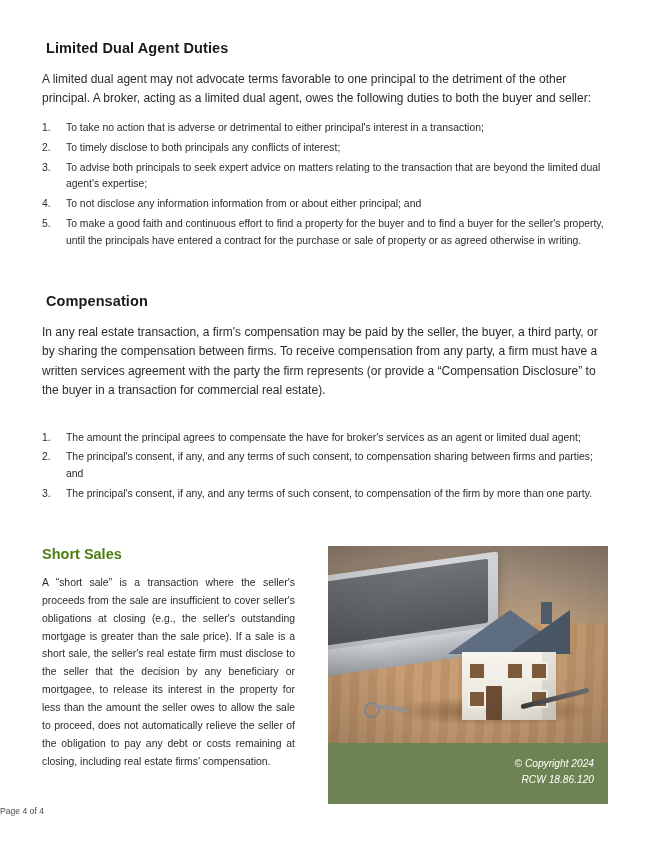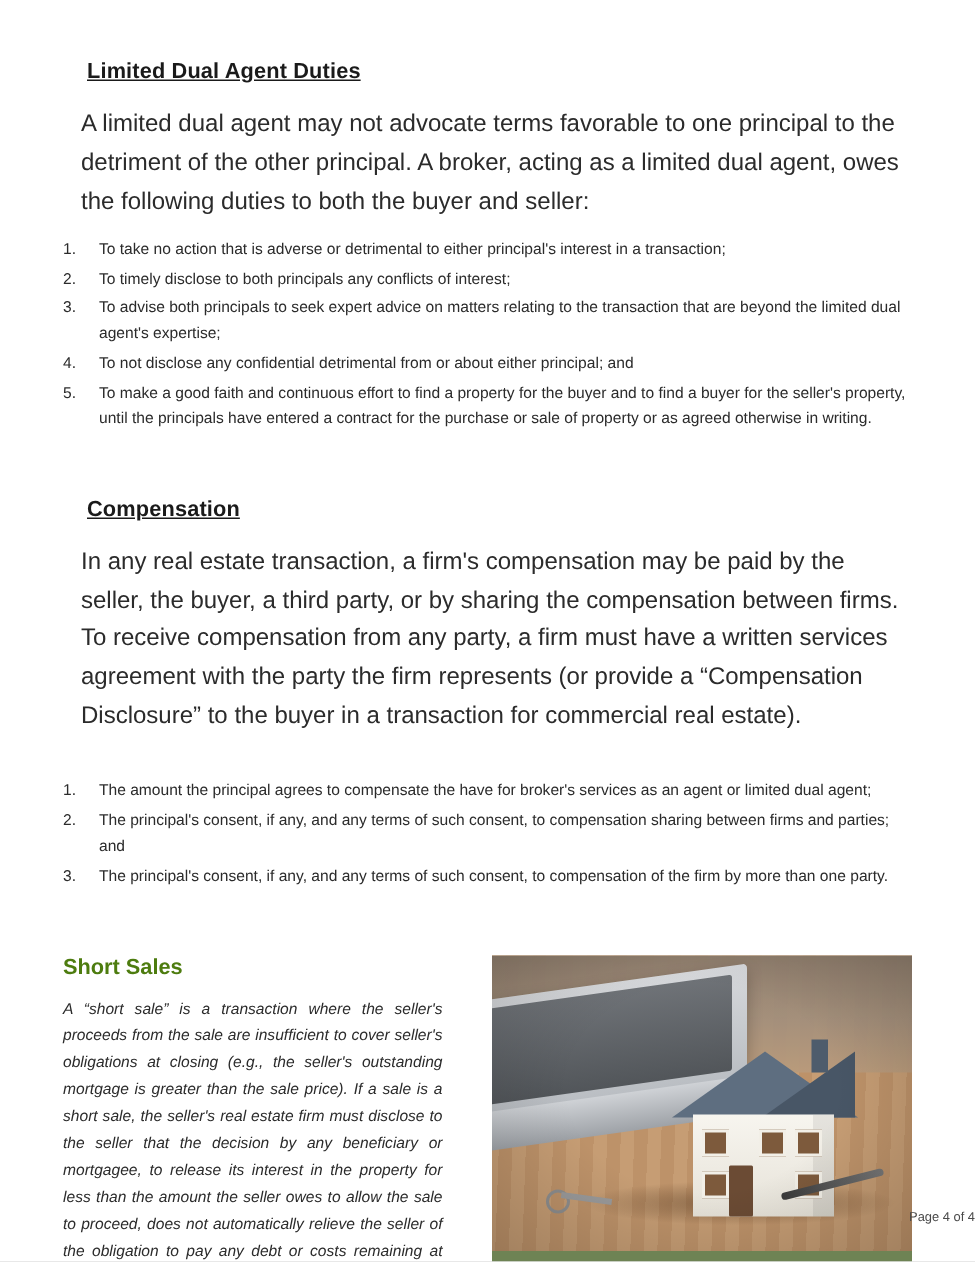--- a/index.html
+++ b/index.html
@@ -21,29 +21,28 @@
   .content {
     position: absolute;
     left: 42px;
     top: 40px;
     width: 566px;
   }
   h2.section-title {
     font-size: 14.5px;
     font-weight: bold;
     color: #1a1a1a;
-    margin: 0 0 14px 16px;
+    margin: 0 0 14px 4px;
     letter-spacing: 0.1px;
-    text-decoration: underline;
   }
   p.body-text {
-    font-size: 16px;
+    font-size: 12px;
     line-height: 1.62;
     color: #2b2b2b;
-    margin: 0 0 11px 12px;
+    margin: 0 0 11px 0;
     text-align: left;
   }
   ol.num-list {
     margin: 4px 0 0 0;
     padding: 0;
     list-style: none;
     counter-reset: item;
   }
   ol.num-list > li {
     position: relative;
@@ -82,21 +81,20 @@
     width: 253px;
     flex: 0 0 253px;
   }
   .ss-left p {
     font-size: 10.4px;
     line-height: 1.72;
     color: #2b2b2b;
     margin: 0;
     text-align: justify;
     text-justify: inter-word;
-    font-style: italic;
   }
   .ss-right {
     margin-left: 33px;
     width: 280px;
     flex: 0 0 280px;
   }
   .photo {
     position: relative;
     width: 280px;
     height: 197px;
@@ -238,39 +236,39 @@
     text-align: right;
     font-size: 10.2px;
     line-height: 1.62;
   }
   .copyright-box div { white-space: nowrap; font-style: italic; }
   .footer {
     position: absolute;
     left: 0;
     right: 0;
     top: 806px;
-    text-align: right;
+    text-align: left;
     font-size: 8.6px;
     color: #4a4a4a;
   }
 </style>
 </head>
 <body>
 
 <div class="page">
   <div class="content">
 
     <section class="block-dual">
       <h2 class="section-title">Limited Dual Agent Duties</h2>
       <p class="body-text">A limited dual agent may not advocate terms favorable to one principal to the detriment of the other principal. A broker, acting as a limited dual agent, owes the following duties to both the buyer and seller:</p>
       <ol class="num-list">
         <li><span class="num">1.</span><span>To take no action that is adverse or detrimental to either principal's interest in a transaction;</span></li>
         <li><span class="num">2.</span><span>To timely disclose to both principals any conflicts of interest;</span></li>
         <li><span class="num">3.</span><span>To advise both principals to seek expert advice on matters relating to the transaction that are beyond the limited dual agent's expertise;</span></li>
-        <li><span class="num">4.</span><span>To not disclose any confidential detrimental from or about either principal; and</span></li>
+        <li><span class="num">4.</span><span>To not disclose any information information from or about either principal; and</span></li>
         <li><span class="num">5.</span><span>To make a good faith and continuous effort to find a property for the buyer and to find a buyer for the seller's property, until the principals have entered a contract for the purchase or sale of property or as agreed otherwise in writing.</span></li>
       </ol>
     </section>
 
     <div class="spacer-lg"></div>
 
     <section>
       <h2 class="section-title">Compensation</h2>
       <p class="body-text">In any real estate transaction, a firm's compensation may be paid by the seller, the buyer, a third party, or by sharing the compensation between firms. To receive compensation from any party, a firm must have a written services agreement with the party the firm represents (or provide a “Compensation Disclosure” to the buyer in a transaction for commercial real estate).</p>
       <div class="spacer-sm"></div>

